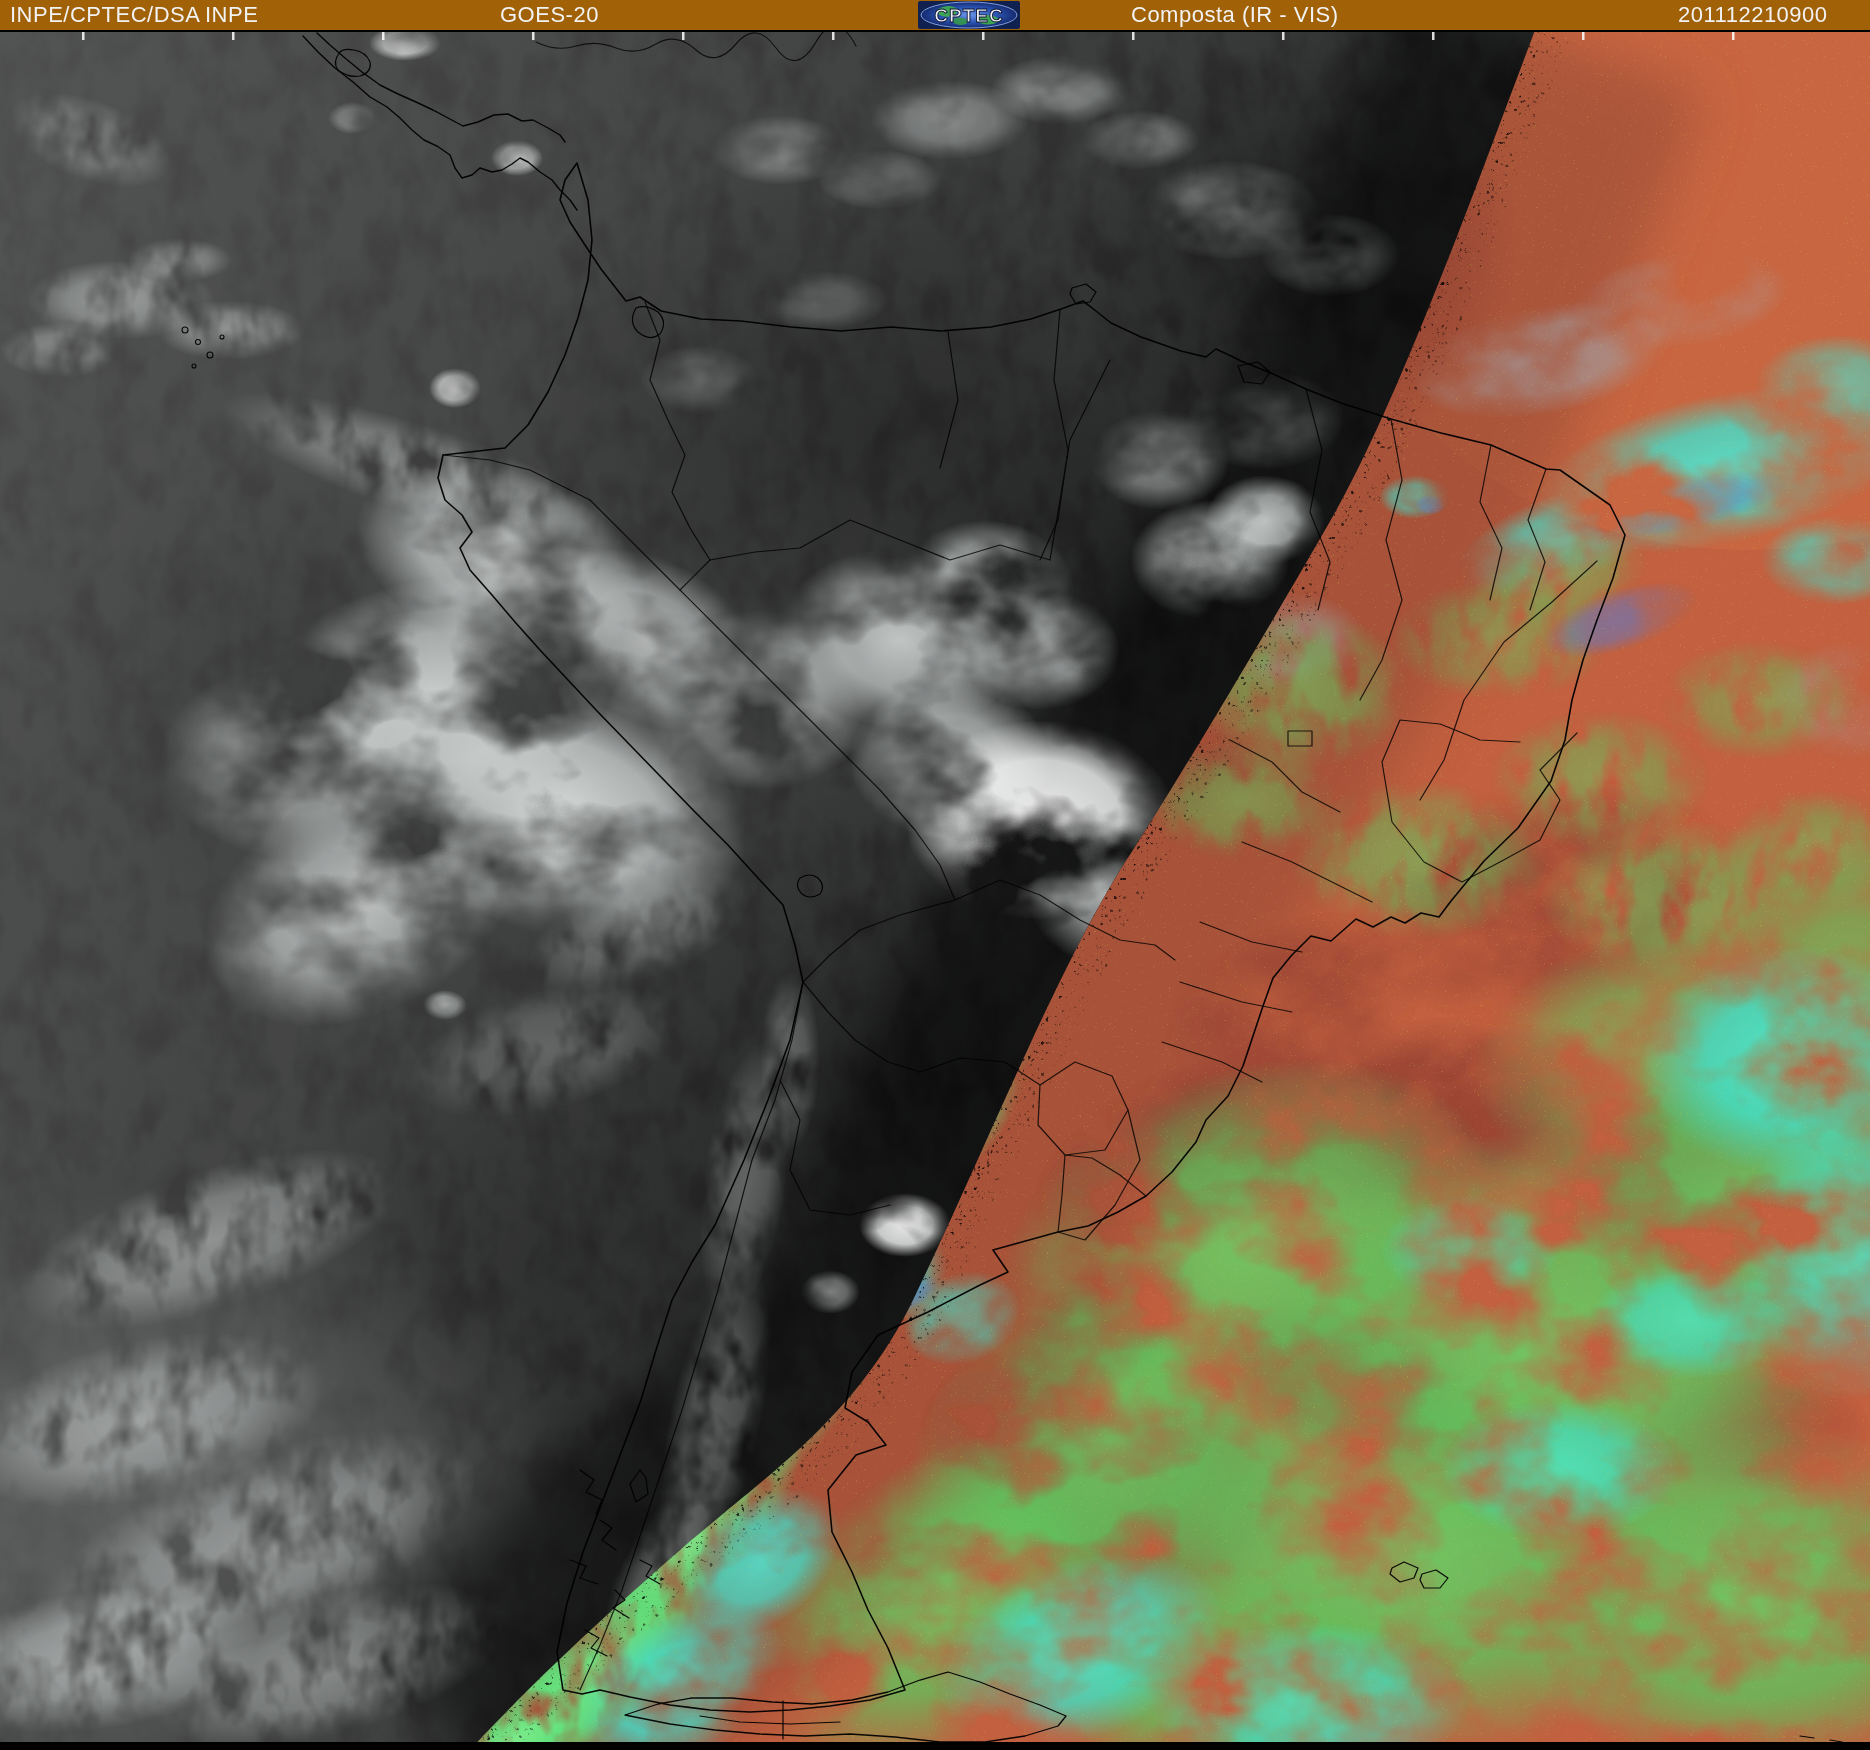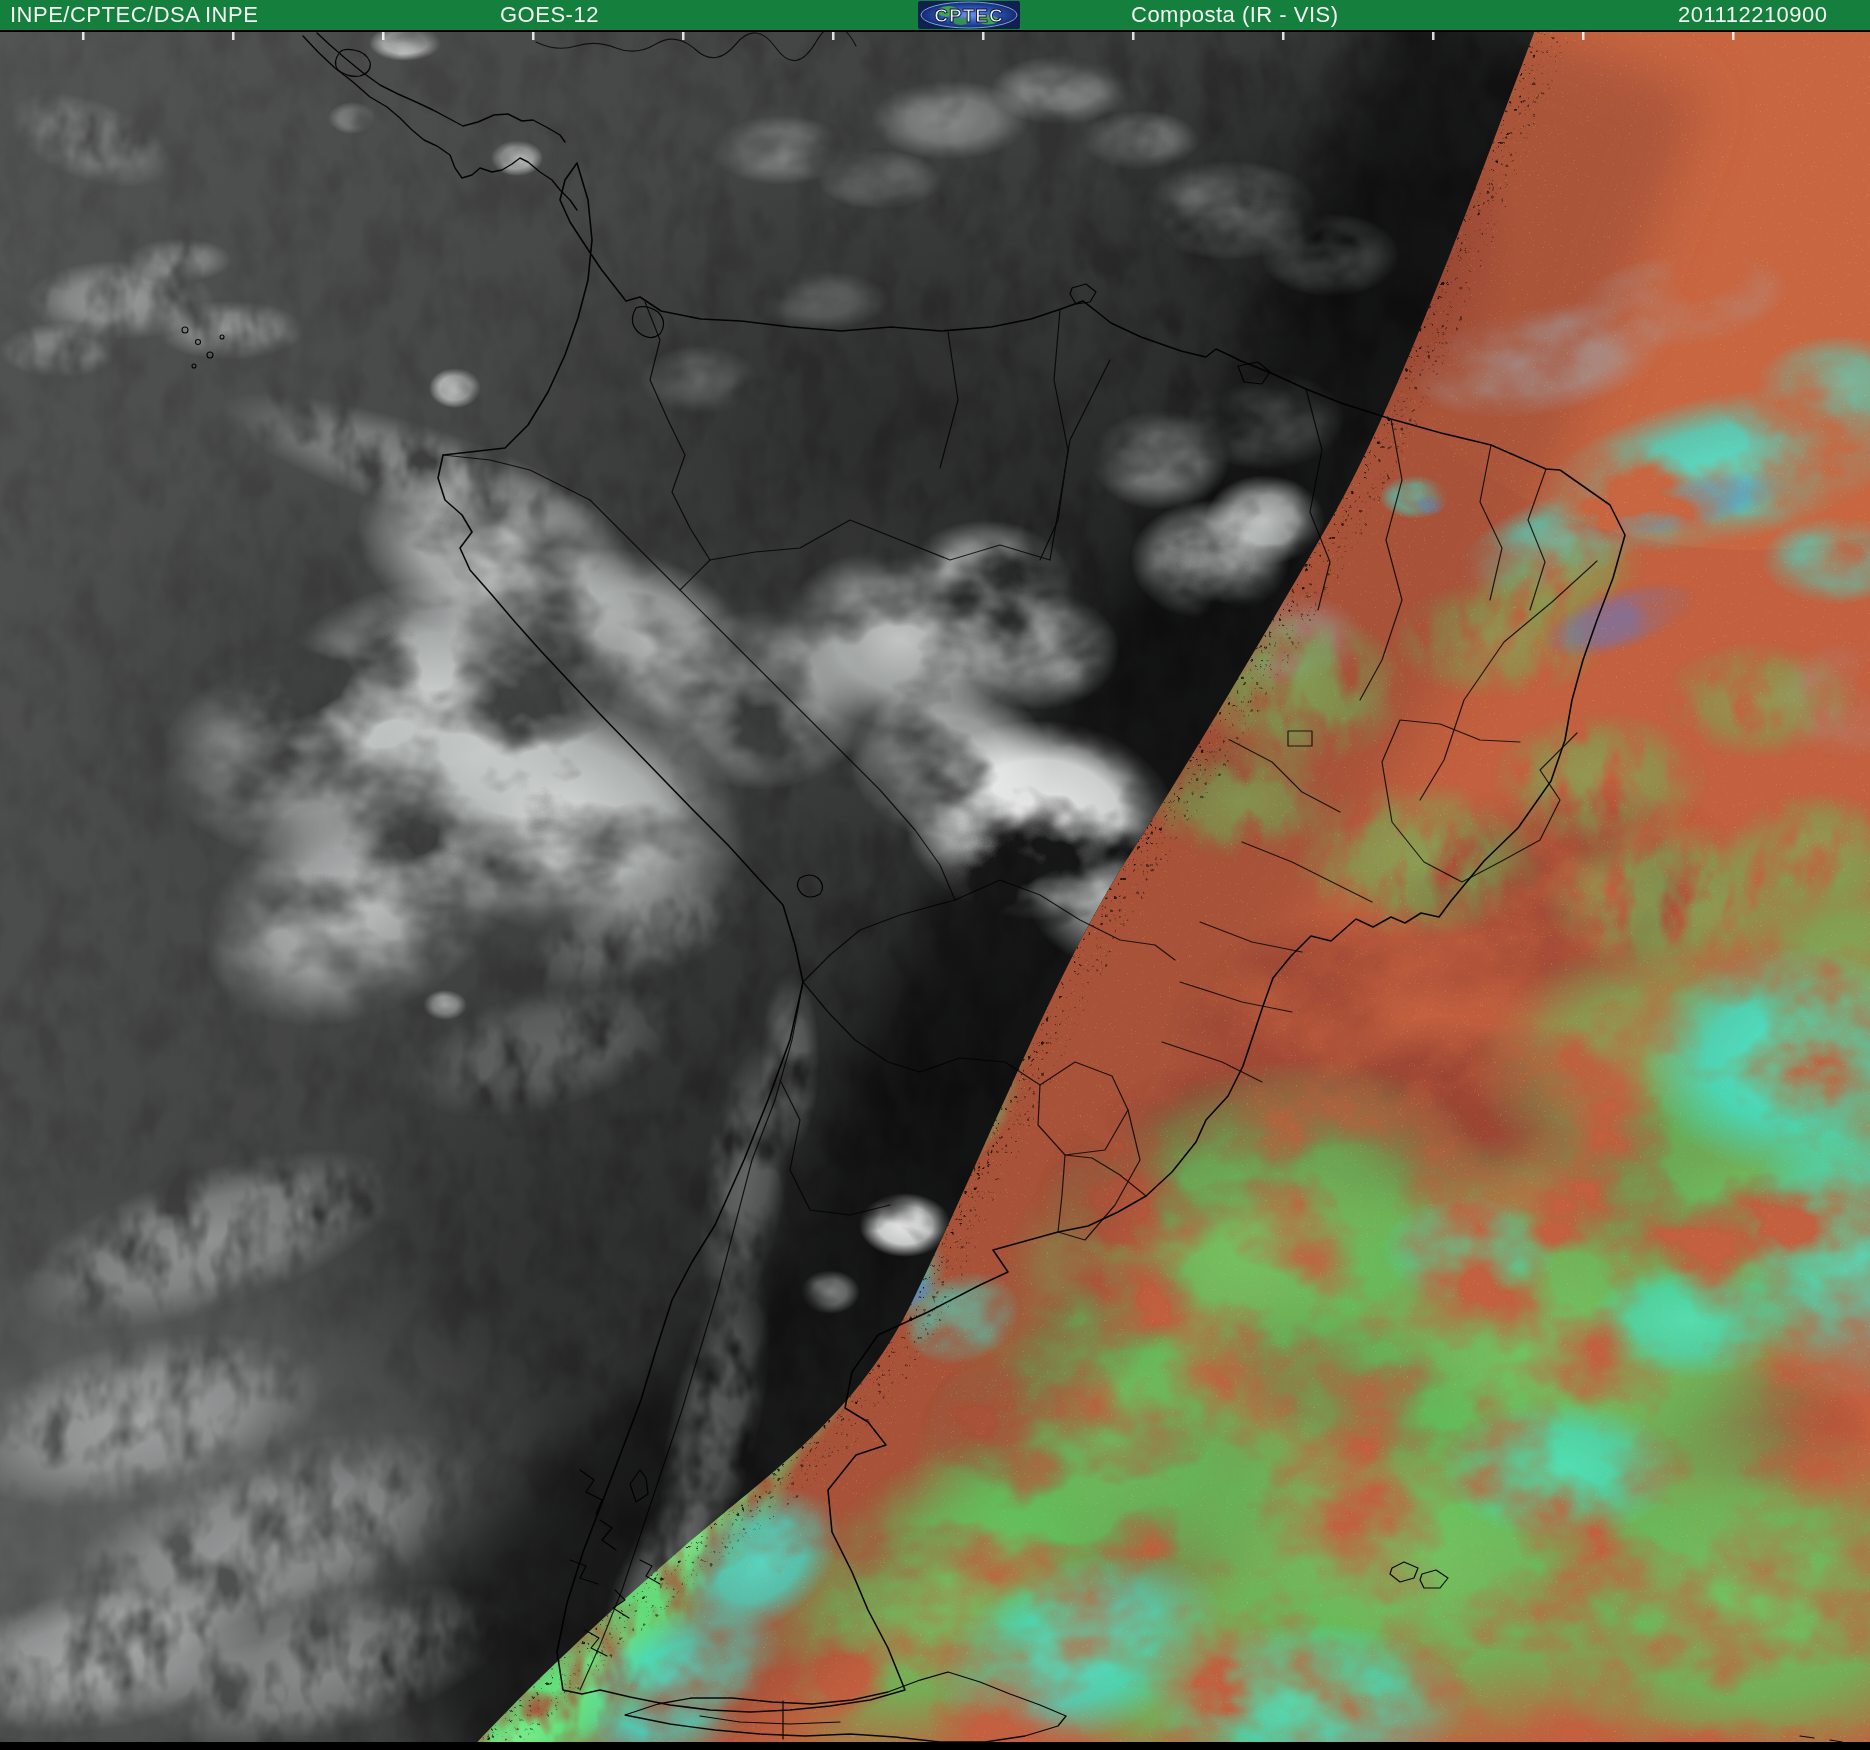--- a/index.html
+++ b/index.html
@@ -1,19 +1,19 @@
 <!DOCTYPE html>
 <html><head>
 <meta charset="utf-8">
 <style>
   html,body{margin:0;padding:0;background:#000;}
   .stage{position:relative;width:1870px;height:1750px;overflow:hidden;background:#000;
          font-family:"Liberation Sans", sans-serif;}
   .stage svg.scene{position:absolute;left:0;top:0;}
-  header.hbar{position:absolute;left:0;top:0;width:1870px;height:30px;background:#15803d;
+  header.hbar{position:absolute;left:0;top:0;width:1870px;height:30px;background:#a16207;
          border-bottom:2px solid #000;z-index:10;}
   header.hbar .h{position:absolute;top:2px;height:28px;line-height:26px;color:#f2f2f2;
          font-size:22px;letter-spacing:0.5px;white-space:nowrap;}
   .h.agency{left:10px;}
   .h.noaa{left:205px;}
   .h.goes{left:500px;}
   .logo{position:absolute;left:918px;top:1px;width:102px;height:24px;}
   .h.comp{left:1085px;margin-left:46px;}
   .h.ts{left:1678px;}
 </style>
@@ -375,21 +375,21 @@
   <rect x="1582" y="32" width="2.5" height="8"></rect>
         <rect x="1732" y="32" width="2.5" height="8"></rect>
 </g>
 
 <rect x="0" y="1742" width="1870" height="8" fill="#000"></rect>
 </svg>
 
 <header class="hbar">
   <span class="h agency">INPE/CPTEC/DSA</span>
   <span class="h noaa">INPE</span>
-  <span class="h goes">GOES-12</span>
+  <span class="h goes">GOES-20</span>
   <span class="logo">
     <svg width="102" height="28" viewBox="0 0 102 28">
       <rect x="0" y="0" width="102" height="28" rx="2" fill="#10214f"></rect>
       <ellipse cx="51" cy="14" rx="48" ry="13" fill="url(#lgb)" stroke="#7f9fe0" stroke-width="1"></ellipse>
       <path d="M20,8 q8,-5 16,-2 q6,2 2,7 q-6,4 -14,2 q-8,-3 -4,-7 Z" fill="#3fae4a" opacity="0.9"></path>
       <path d="M60,16 q10,-4 18,0 q6,3 0,6 q-8,3 -16,0 q-6,-3 -2,-6 Z" fill="#3fae4a" opacity="0.9"></path>
       <path d="M36,18 q6,-3 12,0 q4,2 0,5 q-6,2 -10,0 q-5,-2 -2,-5 Z" fill="#35984a" opacity="0.9"></path>
       <text x="51" y="21" text-anchor="middle" font-family="Liberation Sans, sans-serif" font-size="19" font-weight="bold" fill="#eef0f4" stroke="#0a1030" stroke-width="0.9" letter-spacing="1">CPTEC</text>
     </svg>
   </span>

